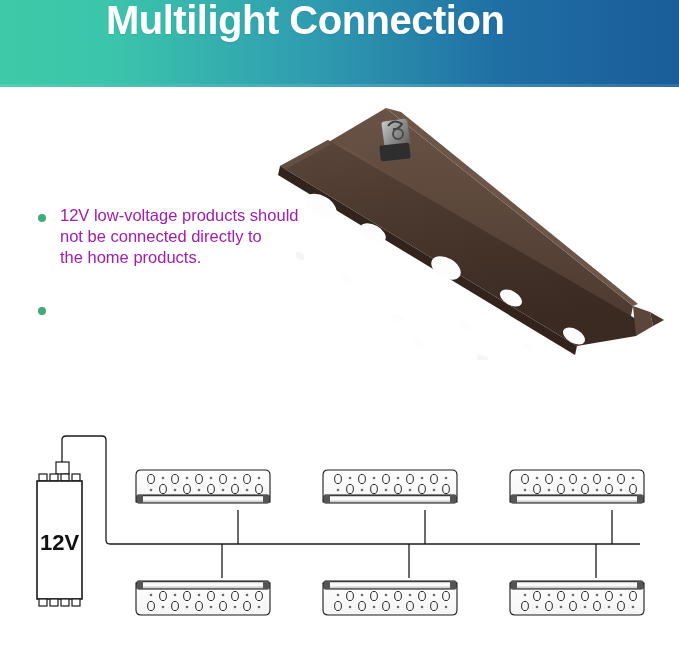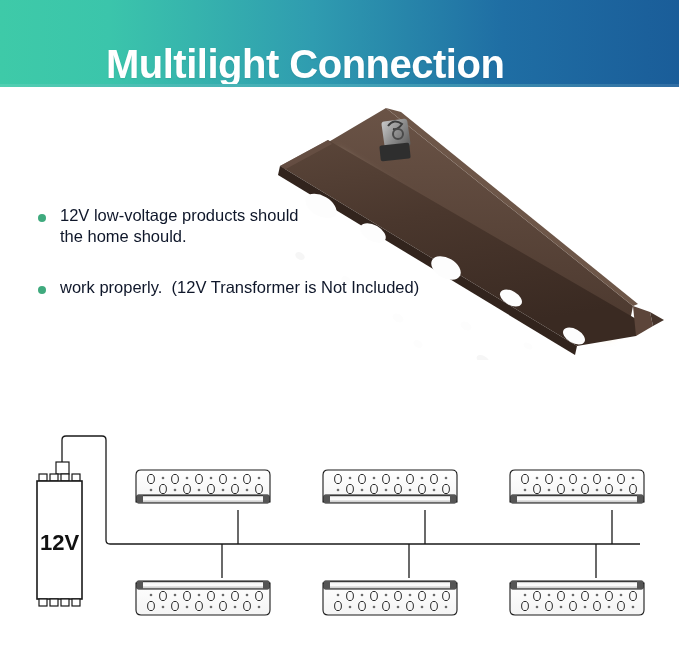--- a/index.html
+++ b/index.html
@@ -18,21 +18,21 @@
 
   
   .banner {
     position: absolute;
     left: 0;
     top: 0;
     width: 679px;
     height: 84px;
     background: linear-gradient(90deg, #3ecaa8 0%, #3bc5ab 16%, #2f9cb0 46%, #1f6ea4 74%, #1a5d99 100%);
     display: flex;
-    align-items: flex-end;
+    align-items: flex-start;
   }
   .banner-title {
     color: #ffffff;
     font-size: 40px;
     font-weight: bold;
     letter-spacing: -0.5px;
     margin-left: 106px;
     line-height: 1;
     text-shadow: 0 1px 2px rgba(0,0,0,0.08);
     white-space: nowrap;
@@ -62,21 +62,21 @@
   .bullet-dot {
     position: absolute;
     left: 2px;
     top: 9px;
     width: 8px;
     height: 8px;
     border-radius: 50%;
     background: #3faa7e;
   }
   .bullet-line {
-    color: #0f172a;
+    color: #a21caf;
     font-size: 16.5px;
     line-height: 21px;
     white-space: pre;
   }
 
   
   .photo {
     position: absolute;
     left: 278px;
     top: 98px;
@@ -322,21 +322,21 @@
 <div class="xf-label">
   
   
 </div>
 
 <div class="bullets">
 
   <div class="bullet-row">
     <span class="bullet-dot"></span>
     <div class="bullet-line">12V low-voltage products should</div>
-    <div class="bullet-line">the home should.</div>
+    <div class="bullet-line">not be connected directly to</div>
+    <div class="bullet-line">the home products.</div>
   </div>
 
   <div class="bullet-row">
     <span class="bullet-dot"></span>
-    <div class="bullet-line">work properly.  (12V Transformer is Not Included)</div>
   </div>
 
 </div>
 
 </body></html>

